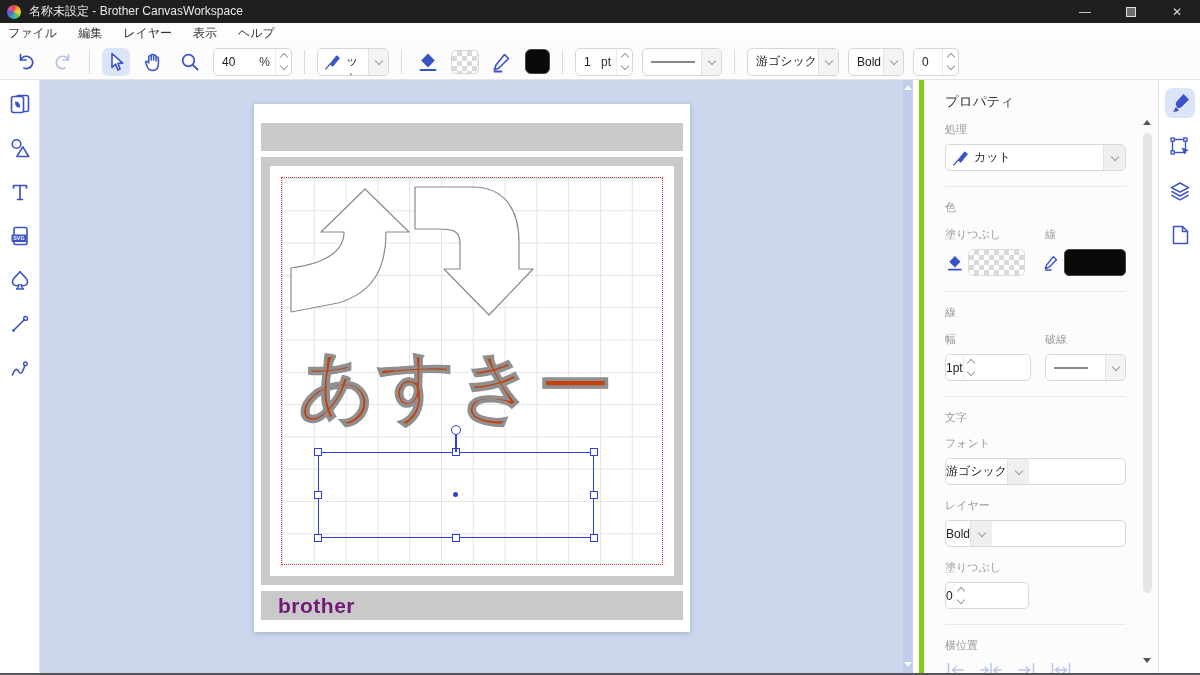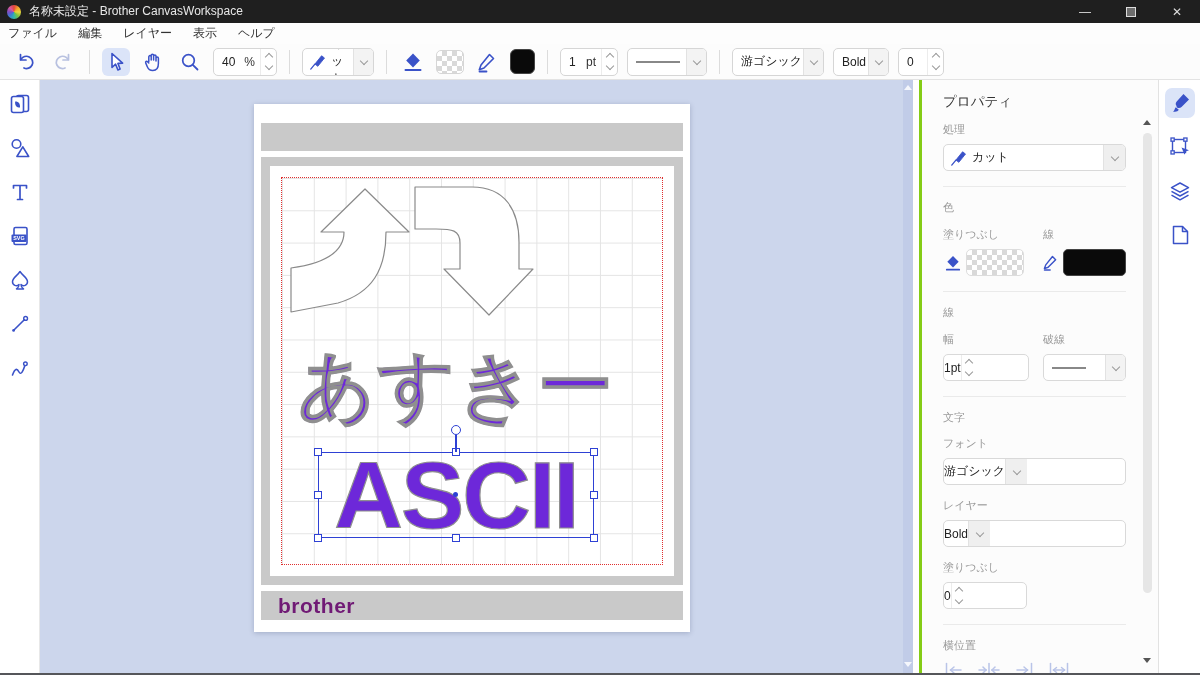--- a/index.html
+++ b/index.html
@@ -58,34 +58,34 @@
   #mat-topbar { position:absolute; left:7px; top:19px; width:422px; height:28px; background:#c9c9c9; }
   #mat { position:absolute; left:7px; top:53px; width:422px; height:428px; background:#c9c9c9; padding:9px; }
   #mat-inner { width:100%; height:100%; background:#fff; padding:11px; }
   #grid-area { width:100%; height:100%; border:1px dotted #e03030;
     background-image:linear-gradient(to right,#e4e4e4 1px,transparent 1px),linear-gradient(to bottom,#e4e4e4 1px,transparent 1px);
     background-size:31.8px 32.3px; }
   #mat-bottombar { position:absolute; left:7px; top:487px; width:422px; height:29px; background:#c9c9c9; display:flex; align-items:center; }
   #brother-logo { color:#701a75; font-size:21px; font-weight:bold; letter-spacing:.5px; margin-left:17px; }
 
   #shapes-svg { position:absolute; left:0; top:0; }
-  .outline-text { position:absolute; color:#6d28d9; -webkit-text-stroke:1.2px #8f8f8f; text-stroke:1.2px #8f8f8f; font-weight:bold; line-height:1; white-space:nowrap; }
+  .outline-text { position:absolute; color:#c2410c; -webkit-text-stroke:1.2px #8f8f8f; text-stroke:1.2px #8f8f8f; font-weight:bold; line-height:1; white-space:nowrap; }
   #kana-text { left:44px; top:244px; font-size:76px; letter-spacing:2px; }
   #ascii-wrap { position:absolute; left:64px; top:348px; width:276px; height:86px; display:flex; align-items:center; justify-content:center; overflow:visible; }
   #ascii-text { position:static; font-size:95px; letter-spacing:-2px; }
 
   #sel-rect { position:absolute; left:64px; top:348px; width:276px; height:86px; border:1px solid #2e41d4; }
   .handle { position:absolute; width:8px; height:8px; background:#fff; border:1.5px solid #2e41d4; }
   #rot-stem { position:absolute; left:201px; top:331px; width:1.5px; height:17px; background:#2e41d4; }
   #rot-handle { position:absolute; left:197px; top:321px; width:10px; height:10px; border:1.5px solid #2e41d4; border-radius:50%; background:#fff; }
   #center-dot { position:absolute; left:199px; top:388px; width:5px; height:5px; background:#2e41d4; border-radius:50%; }
 
   
   #gap-strip { position:absolute; left:913px; top:80px; width:6px; bottom:0; background:#fff; }
-  #right-panel { position:absolute; left:919px; top:80px; width:239px; bottom:0; background:#fcfcfc; border-left:3px solid #84cc16; padding:13px 32px 0 21px; }
+  #right-panel { position:absolute; left:919px; top:80px; width:239px; bottom:0; background:#fcfcfc; border-left:5px solid #84cc16; padding:13px 32px 0 21px; }
   .p-title { font-size:13.5px; color:#333; font-weight:500; }
   .p-label { font-size:11px; color:#9a9a9a; margin-top:13px; }
   .p-row { display:flex; margin-top:0;justify-content:space-between; }
   .p-row .colL { width:100px; }
   .p-row .colR { flex:1; }
   .p-ctrl { margin-top:7px; height:27px; background:#fff; border:1px solid #d9d9d9; border-radius:5px; display:flex; align-items:center; font-size:12px; color:#222; overflow:hidden; }
   .p-sep { border:0; border-top:1px solid #eaeaea; margin:15px 0 0; }
   .icon16 { width:20px; height:20px; margin:0 4px; flex:0 0 auto; }
   .p-swatch-checker { height:27px; border:1px solid #ddd; border-radius:5px; background-color:#fff;
     background-image:linear-gradient(45deg,#d9d9d9 25%,transparent 25%,transparent 75%,#d9d9d9 75%),
@@ -154,21 +154,21 @@
       <svg width="24" height="24" viewBox="0 0 24 24">
         <path d="M7.8 11.5 V6.8 a1.2 1.2 0 0 1 2.4 0 V10 M10.2 10 V5.4 a1.2 1.2 0 0 1 2.4 0 V10 M12.6 10 V6.2 a1.2 1.2 0 0 1 2.4 0 V11 M15 11 V8.2 a1.2 1.2 0 0 1 2.4 0 V13.5 C17.4 17.5 15.4 20.5 11.8 20.5 C8.8 20.5 7.3 19.3 6.3 16.8 L4.7 12.9 C4.2 11.6 5.6 10.7 6.6 11.7 L7.8 13" fill="none" stroke="#3a52c8" stroke-width="1.5" stroke-linecap="round" stroke-linejoin="round"></path>
       </svg>
     </span>
     <span class="tbtn">
       <svg width="24" height="24" viewBox="0 0 24 24">
         <circle cx="10.5" cy="10.5" r="5.8" fill="none" stroke="#3a52c8" stroke-width="1.7"></circle>
         <path d="M14.8 14.8 L19.5 19.5" stroke="#3a52c8" stroke-width="1.8" stroke-linecap="round"></path>
       </svg>
     </span>
-    <span class="ctrl" style="width:64px">
+    <span class="ctrl" style="width:79px">
       <span class="val">40</span>
       <span class="unit">%</span>
       <span class="chev-col">
           <span class="chev up"></span>
           <span class="chev down"></span>
         </span>
     </span>
     <span class="vsep"></span>
     <span class="ctrl" style="width:72px">
       <svg class="icon16" width="20" height="20" viewBox="0 0 24 24">
@@ -291,23 +291,20 @@
         <span id="brother-logo">brother</span>
       </div>
 
       <svg id="shapes-svg" width="436" height="528" viewBox="0 0 436 528">
         <path d="M111 85 L155 128 L132 128 C132 166 118 189 84 199 L37 208 L37 164 C66 160 90 150 90 128 L67 128 Z" fill="#fff" stroke="#8a8a8a" stroke-width="1.2" stroke-linejoin="round"></path>
         <path d="M161 83 L218 83 C251 83 265 106 265 138 L265 165 L279 165 L235 211 L190 165 L206 165 L206 139 C206 126 198 125 182 125 L161 125 Z" fill="#fff" stroke="#8a8a8a" stroke-width="1.2" stroke-linejoin="round"></path>
       </svg>
 
       <div id="kana-text" class="outline-text">あすきー</div>
 
-      <div id="ascii-wrap">
-        <div id="ascii-text" class="outline-text">ASCII</div>
-      </div>
 
       <div id="sel-rect"></div>
       <span class="handle" style="left:60px;top:344px"></span>
       <span class="handle" style="left:198px;top:344px"></span>
       <span class="handle" style="left:336px;top:344px"></span>
       <span class="handle" style="left:60px;top:387px"></span>
       <span class="handle" style="left:336px;top:387px"></span>
       <span class="handle" style="left:60px;top:430px"></span>
       <span class="handle" style="left:198px;top:430px"></span>
       <span class="handle" style="left:336px;top:430px"></span>

